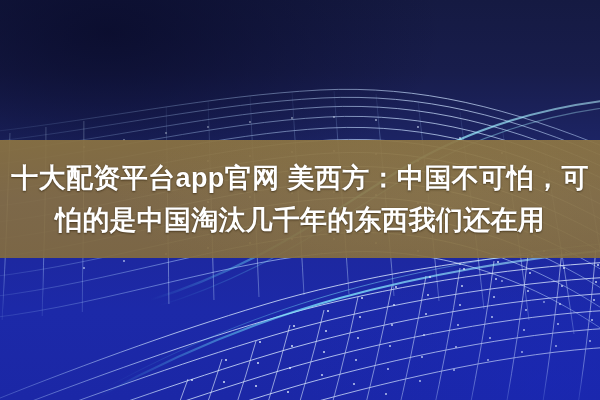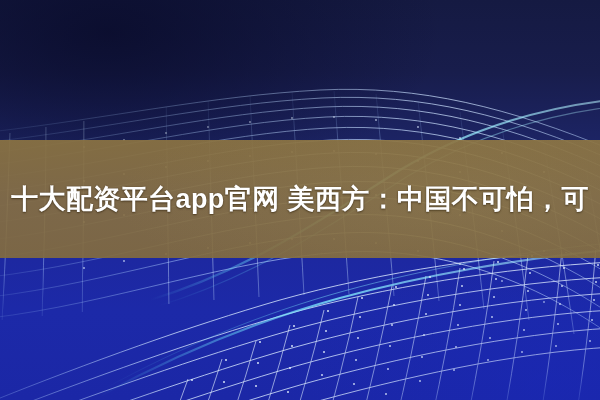--- a/index.html
+++ b/index.html
@@ -333,15 +333,16 @@
   </div>
 
   <div class="bg-vignette"></div>
 
   <div class="band">
     <div class="band-inner-shade"></div>
   </div>
 
   <div class="headline">
     <div class="line l1">十大配资平台app官网 美西方：中国不可怕，可</div>
+    <div class="line l2">怕的是中国淘汰几千年的东西我们还在用</div>
   </div>
 
 </div>
 
 </body></html>

